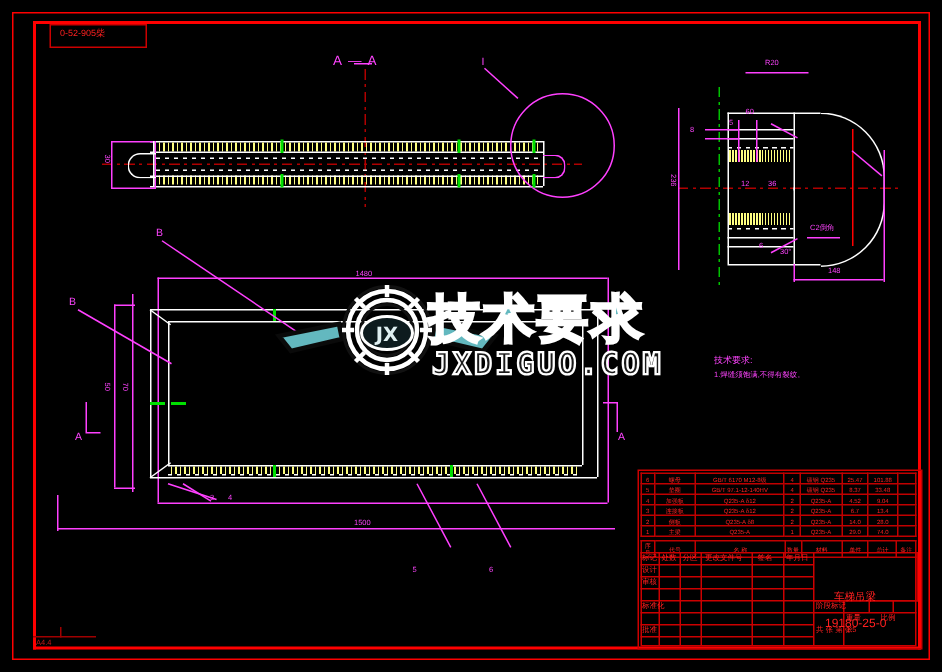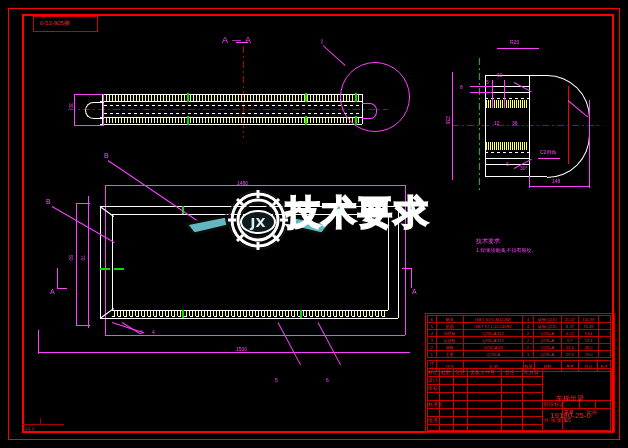--- a/index.html
+++ b/index.html
@@ -243,20 +243,21 @@
         <line x1="102" y1="34" x2="110" y2="34"></line>
         <line x1="59" y1="13" x2="65" y2="19"></line>
         <line x1="95" y1="49" x2="101" y2="55"></line>
         <line x1="59" y1="55" x2="65" y2="49"></line>
         <line x1="95" y1="19" x2="101" y2="13"></line>
       </g>
       <ellipse cx="80" cy="36" rx="17" ry="11" fill="#0d1b1e" stroke="#ffffff" stroke-width="2"></ellipse>
       <text x="80" y="41" text-anchor="middle" class="wmtext" font-size="13" fill="#dfeff1">JX</text>
     </svg>
     <div class="abs wmtext" style="left:108px;top:4px;font-size:34px;color:#63b8bf;-webkit-text-stroke:2px #ffffff;letter-spacing:2px;">技术要求</div>
+    <div class="abs wmtext" style="left:110px;top:44px;font-size:20px;color:#1a1a1a;-webkit-text-stroke:1.5px #ffffff;letter-spacing:2px;font-family:'DejaVu Sans Mono',monospace;">JXDIGUO.COM</div>
   </div>
 
   <div class="abs" style="left:425px;top:313px;width:188px;height:118px;border:1px solid #cc0000;"></div>
 
   <table class="tb" id="bom-table" style="left:427px;top:315px;width:184px;">
     <tbody id="bom-body">
         <tr>
           <td style="width: 8px;">6</td>
           <td style="width: 28px;">螺母</td>
           <td style="width: 62px;">GB/T 6170 M12-8级</td>

